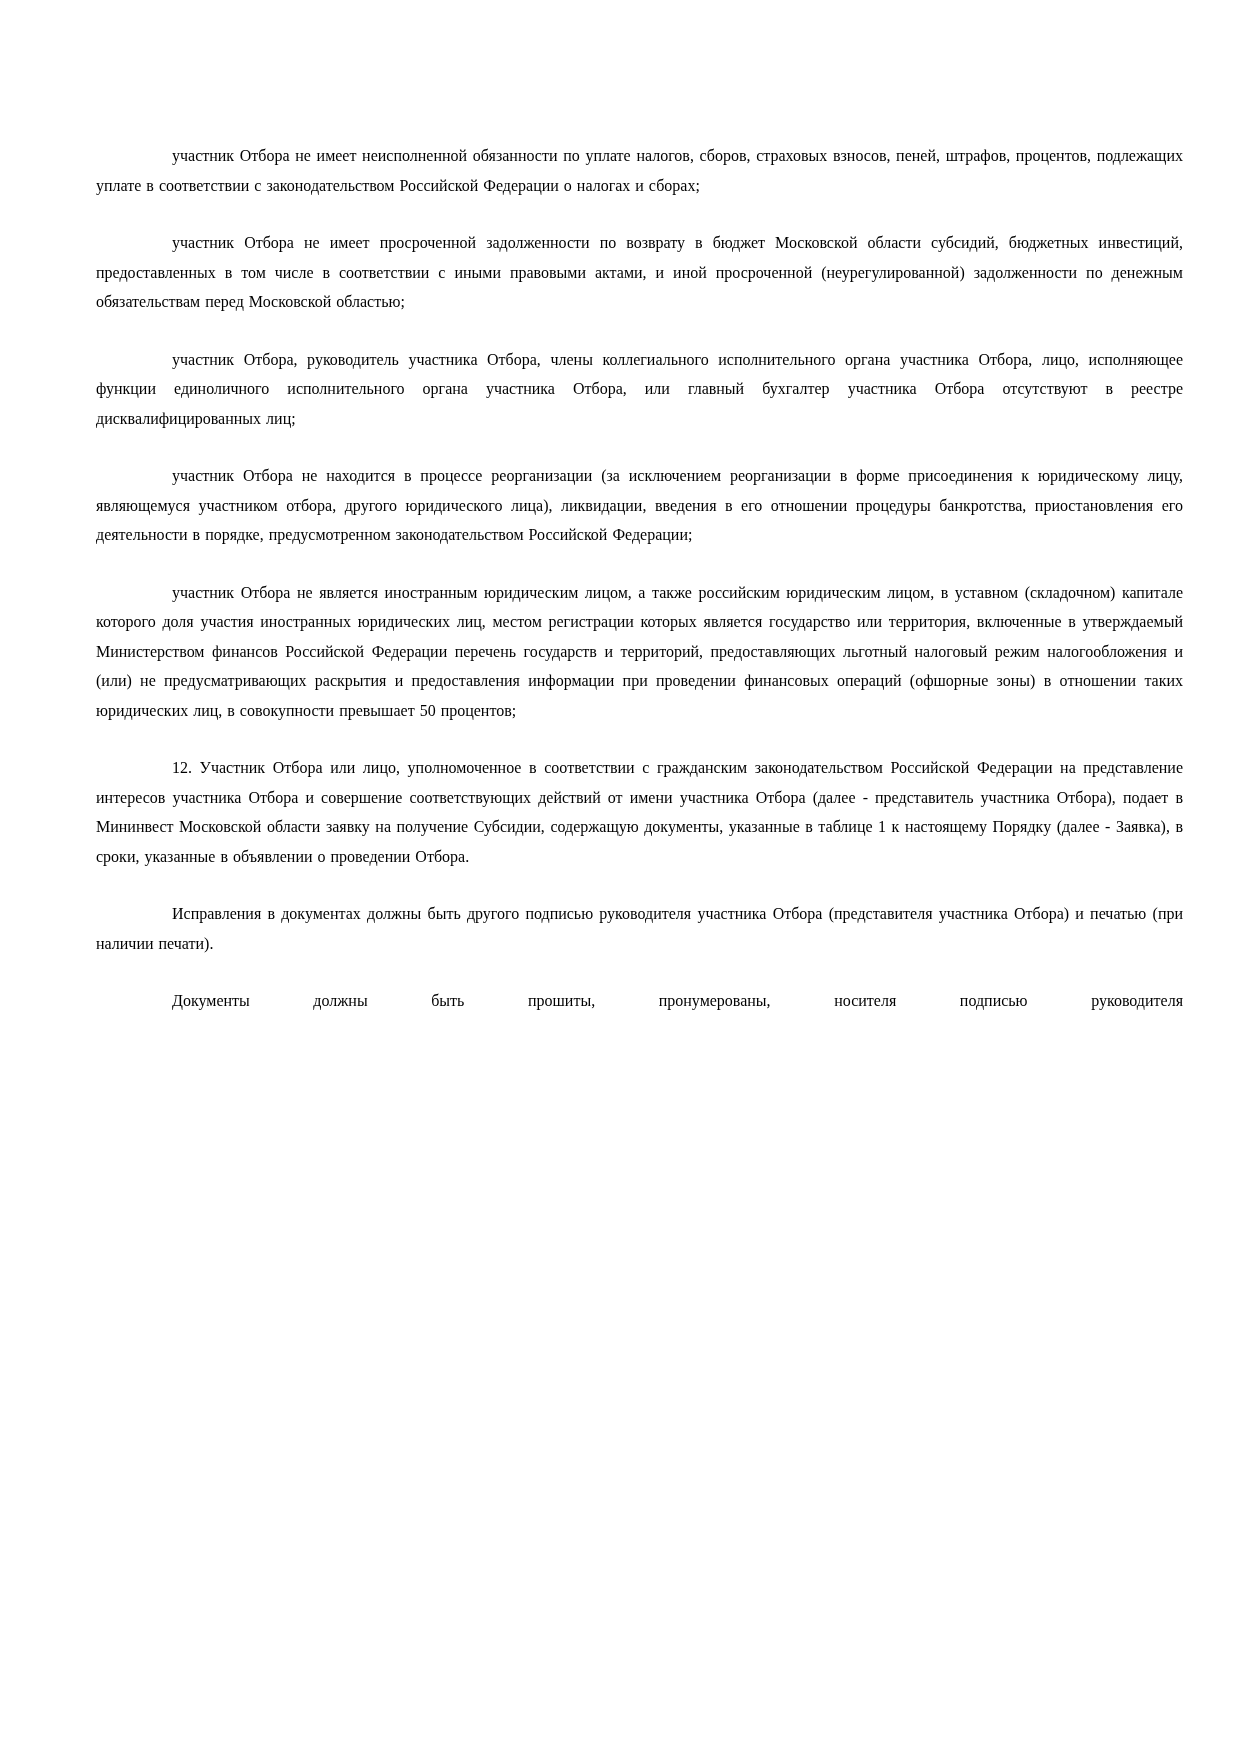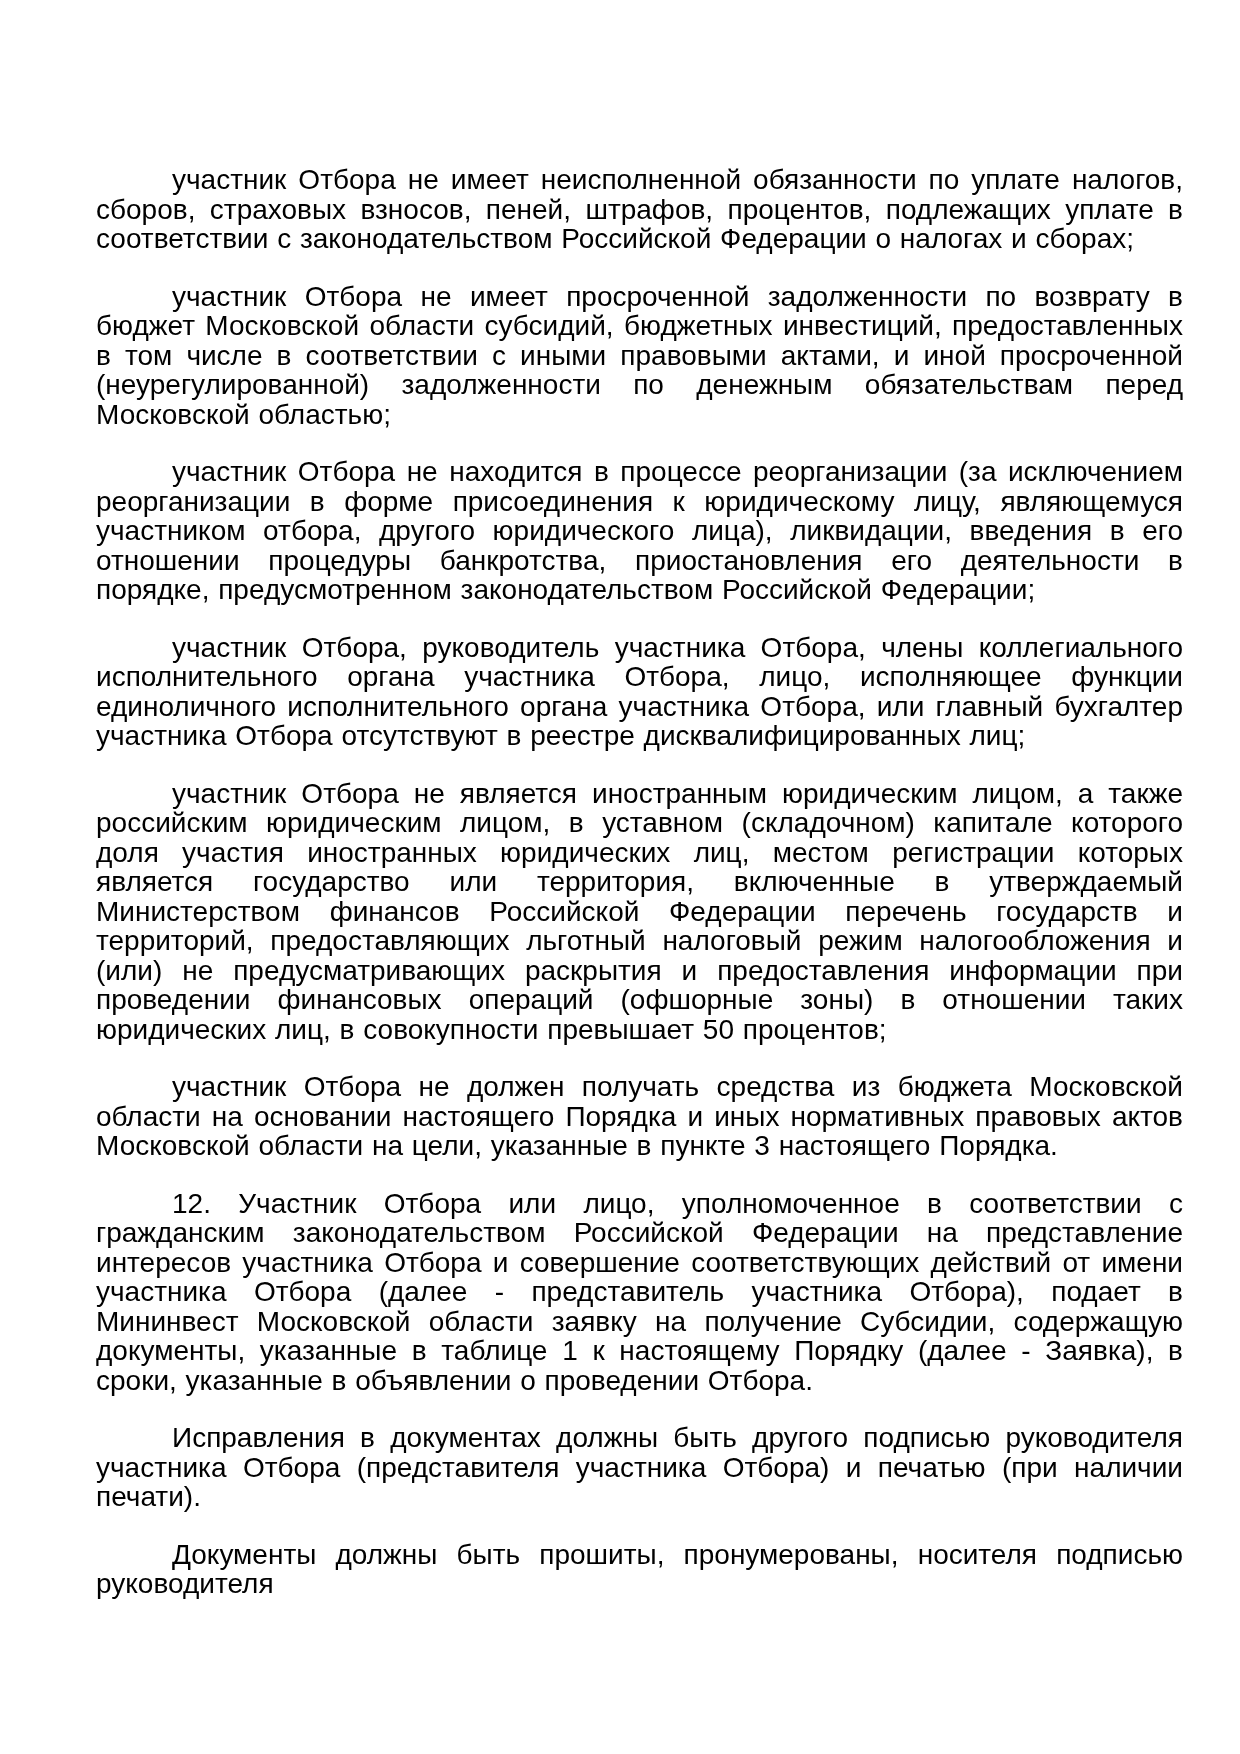--- a/index.html
+++ b/index.html
@@ -12,43 +12,41 @@
     width: 1240px;
     height: 1754px;
     margin: 0 auto;
     background: #ffffff;
     box-sizing: border-box;
     padding: 141px 57px 0 96px;
     overflow: hidden;
   }
   .doc-body {
     color: #000000;
-    font-family: Liberation Sans, sans-serif;
-    font-size: 28px;
+    font-family: Liberation Serif, serif;
+    font-size: 16px;
     line-height: 29.5px;
-    margin-top: 24px;
   }
   .doc-body p {
     margin: 0 0 28px 0;
     text-align: justify;
     text-indent: 76px;
     word-spacing: 1px;
   }
   .doc-body p.justify-last {
     text-align-last: justify;
   }
 </style>
 </head>
 <body>
 
 <div class="page">
   <div class="doc-body">
       <p>участник Отбора не имеет неисполненной обязанности по уплате налогов, сборов, страховых взносов, пеней, штрафов, процентов, подлежащих уплате в соответствии с законодательством Российской Федерации о налогах и сборах;</p>
       <p>участник Отбора не имеет просроченной задолженности по возврату в бюджет Московской области субсидий, бюджетных инвестиций, предоставленных в том числе в соответствии с иными правовыми актами, и иной просроченной (неурегулированной) задолженности по денежным обязательствам перед Московской областью;</p>
+      <p>участник Отбора, руководитель участника Отбора, члены коллегиального исполнительного органа участника Отбора, лицо, исполняющее функции единоличного исполнительного органа участника Отбора, или главный бухгалтер участника Отбора отсутствуют в реестре дисквалифицированных лиц;</p>
       <p>участник Отбора не находится в процессе реорганизации (за исключением реорганизации в форме присоединения к юридическому лицу, являющемуся участником отбора, другого юридического лица), ликвидации, введения в его отношении процедуры банкротства, приостановления его деятельности в порядке, предусмотренном законодательством Российской Федерации;</p>
-      <p>участник Отбора, руководитель участника Отбора, члены коллегиального исполнительного органа участника Отбора, лицо, исполняющее функции единоличного исполнительного органа участника Отбора, или главный бухгалтер участника Отбора отсутствуют в реестре дисквалифицированных лиц;</p>
       <p>участник Отбора не является иностранным юридическим лицом, а также российским юридическим лицом, в уставном (складочном) капитале которого доля участия иностранных юридических лиц, местом регистрации которых является государство или территория, включенные в утверждаемый Министерством финансов Российской Федерации перечень государств и территорий, предоставляющих льготный налоговый режим налогообложения и (или) не предусматривающих раскрытия и предоставления информации при проведении финансовых операций (офшорные зоны) в отношении таких юридических лиц, в совокупности превышает 50 процентов;</p>
-      <p>участник Отбора не должен получать средства из бюджета Московской области на основании настоящего Порядка и иных нормативных правовых актов Московской области на цели, указанные в пункте 3 настоящего Порядка.</p>
       <p>12. Участник Отбора или лицо, уполномоченное в соответствии с гражданским законодательством Российской Федерации на представление интересов участника Отбора и совершение соответствующих действий от имени участника Отбора (далее - представитель участника Отбора), подает в Мининвест Московской области заявку на получение Субсидии, содержащую документы, указанные в таблице 1 к настоящему Порядку (далее - Заявка), в сроки, указанные в объявлении о проведении Отбора.</p>
       <p>Исправления в документах должны быть другого подписью руководителя участника Отбора (представителя участника Отбора) и печатью (при наличии печати).</p>
       <p class="justify-last">Документы должны быть прошиты, пронумерованы, носителя подписью руководителя</p>
     </div>
 </div>
 
 </body></html>

